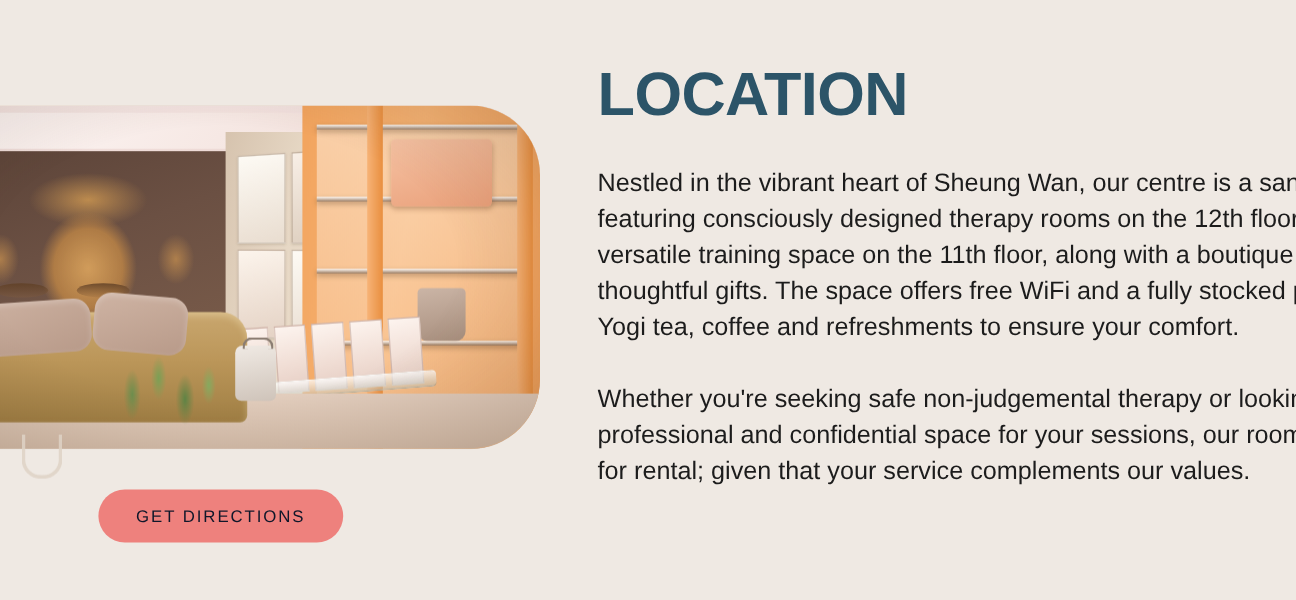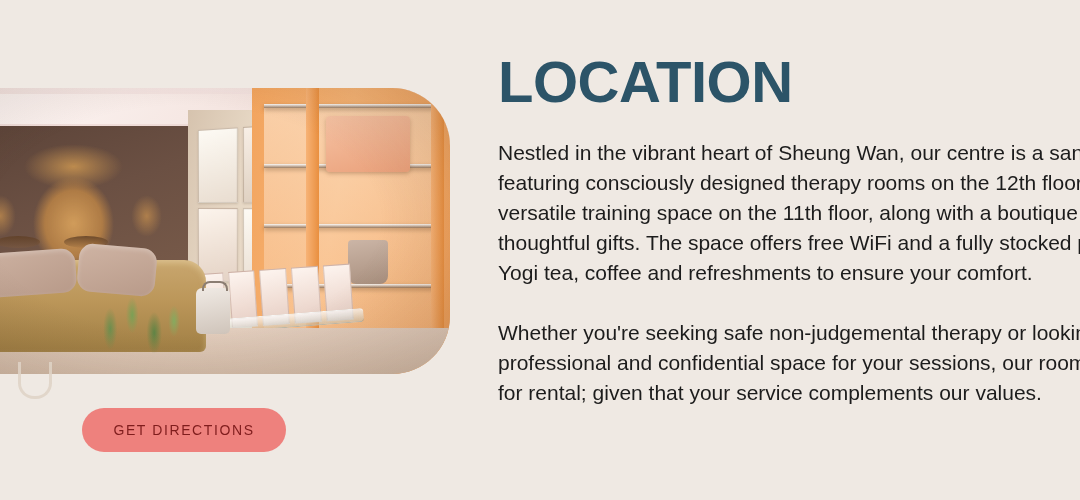--- a/index.html
+++ b/index.html
@@ -258,21 +258,21 @@
   
   .cta-button {
     position: absolute;
     left: 82px;
     top: 408px;
     width: 204px;
     height: 44px;
     border: none;
     border-radius: 22px;
     background: #EE817D;
-    color: #7f1d1d;
+    color: #0f172a;
     font-family: "Liberation Sans", sans-serif;
     font-size: 14px;
     font-weight: 400;
     letter-spacing: 1.6px;
     text-align: center;
     line-height: 44px;
     cursor: pointer;
     padding: 0;
     white-space: nowrap;
   }
@@ -285,21 +285,21 @@
     width: 640px;
     height: 500px;
     overflow: hidden;
   }
 
   .heading {
     margin: 0;
     position: absolute;
     left: 0;
     top: 53px;
-    font-size: 58px;
+    font-size: 51px;
     font-weight: bold;
     letter-spacing: -0.5px;
     color: #2C5468;
     line-height: 1;
     white-space: nowrap;
   }
 
   .body-copy {
     position: absolute;
     left: 0;

